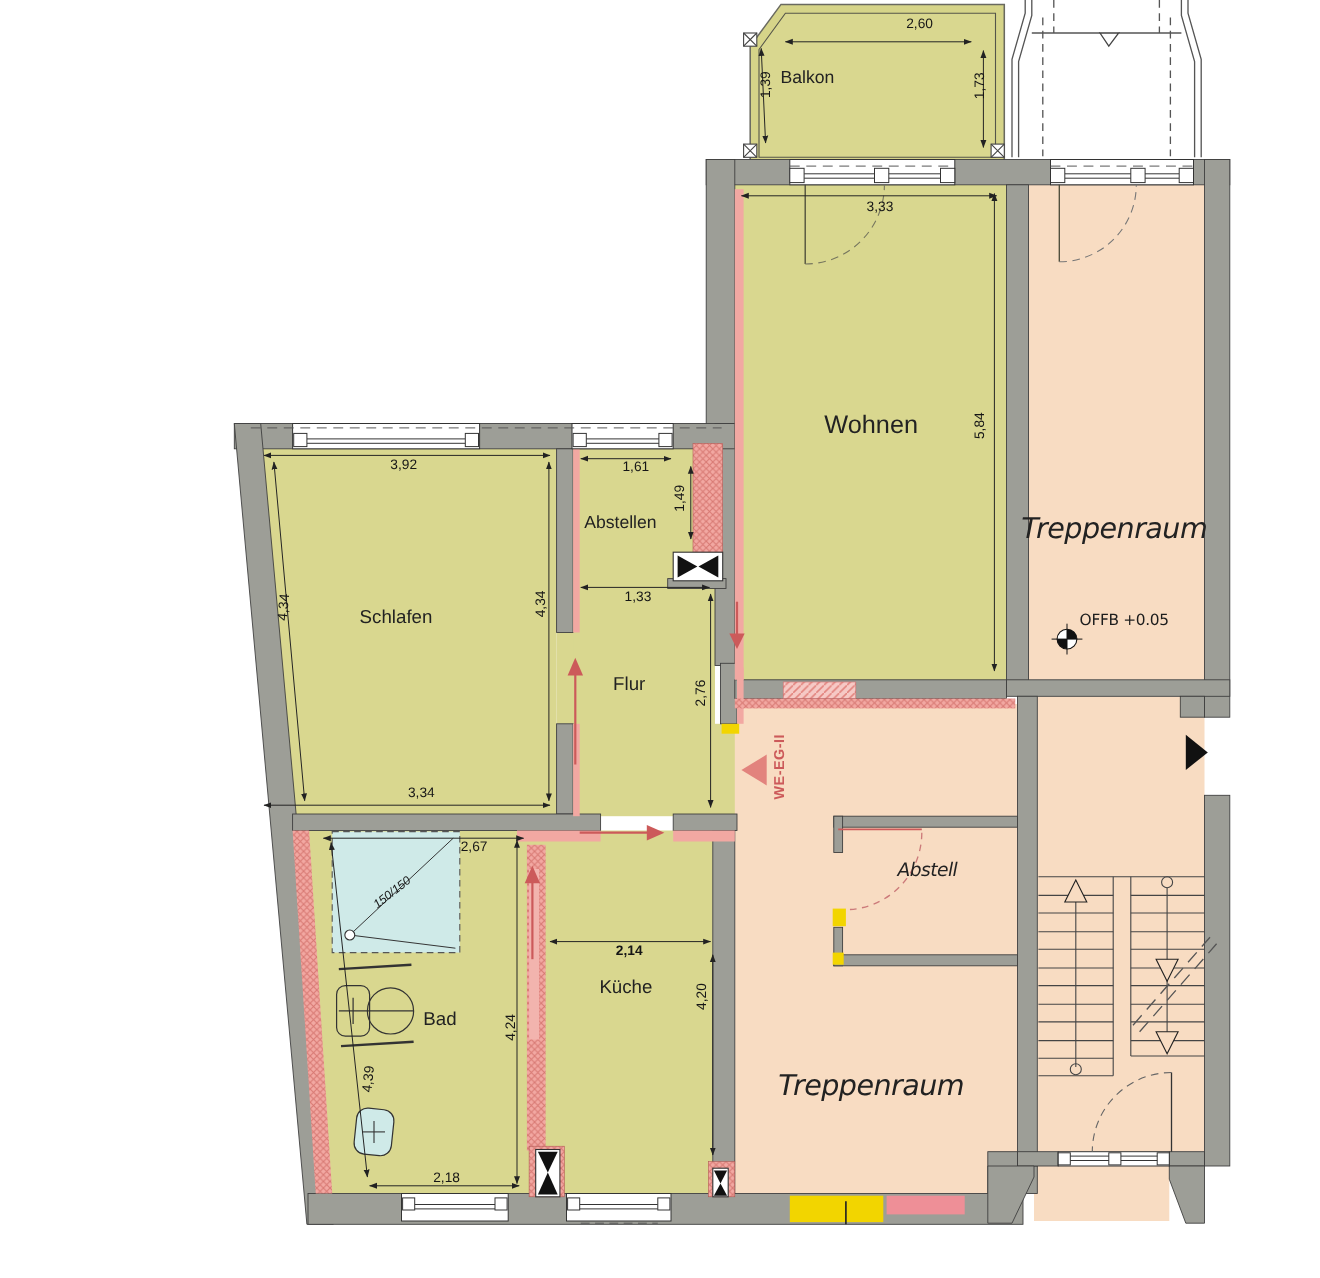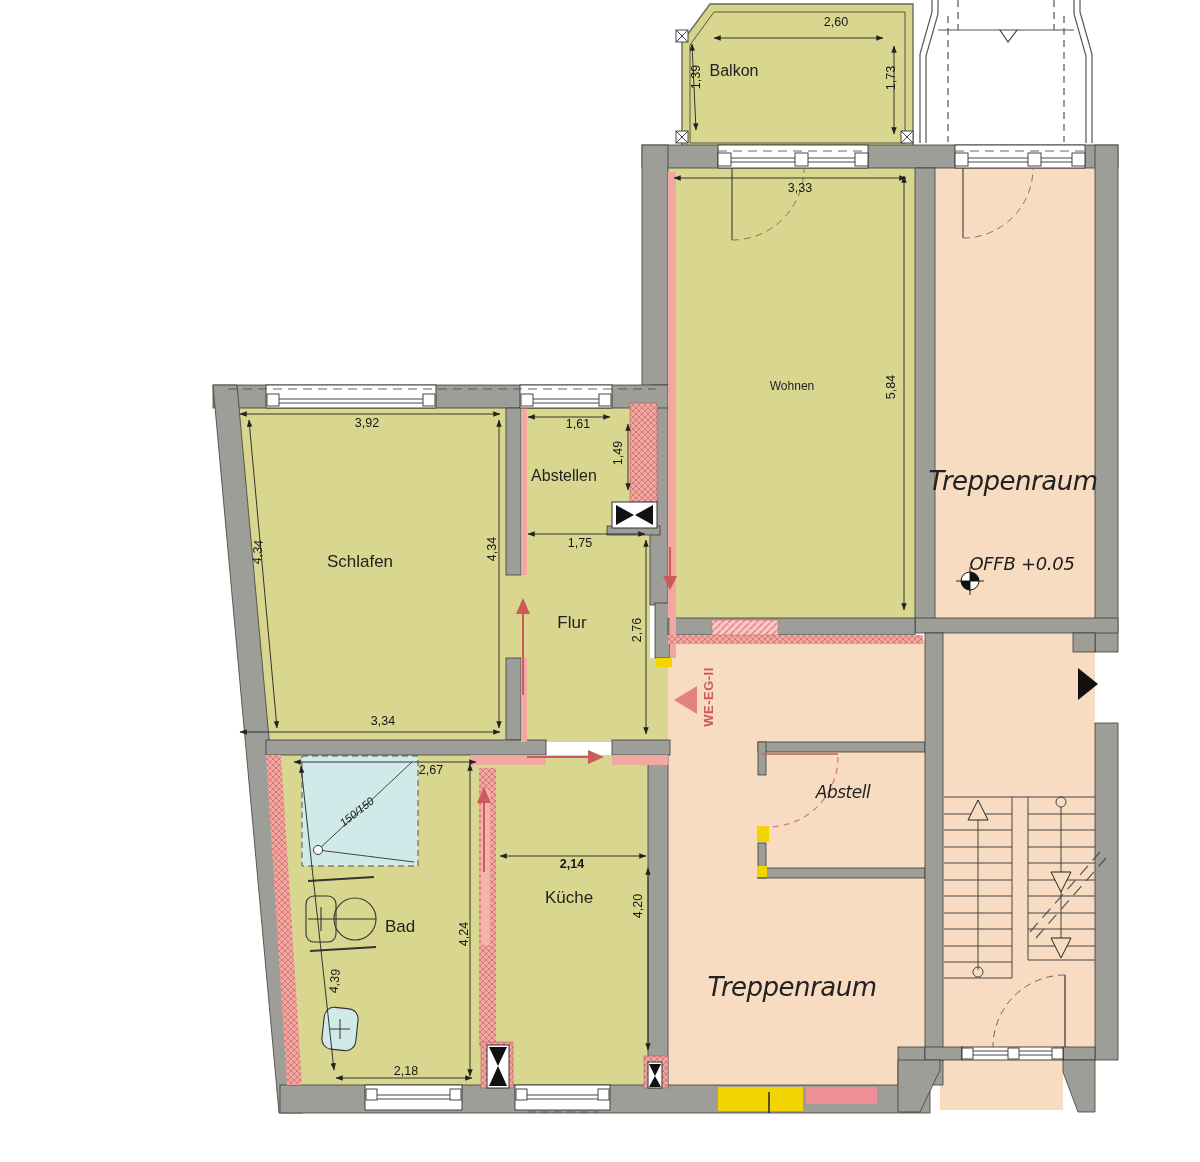--- a/index.html
+++ b/index.html
@@ -2,25 +2,25 @@
 <html><head>
 <meta charset="utf-8">
 <style>
   html,body{margin:0;padding:0;background:#fff;}
   .plan{position:relative;width:1200px;height:1162px;background:#ffffff;overflow:hidden;
         font-family:"Liberation Sans",sans-serif;}
   .plan svg{position:absolute;left:0;top:0;}
   .lbl{position:absolute;transform:translate(-50%,-50%);font-size:13px;color:#1d1d1d;
        white-space:nowrap;line-height:1;}
   .room{font-size:17px;color:#222;}
-  .room-lg{font-size:12px;}
+  .room-lg{font-size:23px;}
   .room-sm{font-size:15px;}
   .draft{font-style:italic;font-size:26px;letter-spacing:-0.5px;color:#222;
          font-family:"DejaVu Sans",sans-serif;}
-  .draft-sm{font-style:italic;font-size:18px;letter-spacing:-0.3px;
+  .draft-sm{font-size:14px;letter-spacing:-0.3px;
          font-family:"DejaVu Sans",sans-serif;}
   .dim{font-size:12.5px;color:#161616;}
   .r90{transform:translate(-50%,-50%) rotate(-90deg);}
   .red-lbl{color:#cc5a5a;font-weight:bold;font-size:13px;letter-spacing:0.5px;}
 </style>
 </head>
 <body>
 
 <div class="plan">
 
@@ -328,21 +328,21 @@
   <div class="lbl dim" style="left:367px;top:423px;">3,92</div>
   <div class="lbl dim" style="left:258px;top:552px;transform:translate(-50%,-50%) rotate(-85deg);">4,34</div>
   <div class="lbl dim r90" style="left:492px;top:549px;">4,34</div>
   <div class="lbl dim" style="left:383px;top:721px;">3,34</div>
 
   <div class="lbl room room-sm" style="left:564px;top:476px;font-size:16px;">Abstellen</div>
   <div class="lbl dim" style="left:578px;top:424px;">1,61</div>
   <div class="lbl dim r90" style="left:618px;top:453px;">1,49</div>
 
   <div class="lbl room" style="left:572px;top:622px;">Flur</div>
-  <div class="lbl dim" style="left:580px;top:543px;">1,75</div>
+  <div class="lbl dim" style="left:580px;top:543px;">1,33</div>
   <div class="lbl dim r90" style="left:637px;top:630px;">2,76</div>
 
   <div class="lbl red-lbl r90" style="left:708px;top:697px;">WE-EG-II</div>
 
   <div class="lbl draft" style="left:843px;top:792px;font-size:17px;">Abstell</div>
   <div class="lbl draft" style="left:792px;top:987px;">Treppenraum</div>
 
   <div class="lbl room" style="left:569px;top:897px;">Küche</div>
   <div class="lbl dim" style="left:572px;top:864px;font-weight:bold;">2,14</div>
   <div class="lbl dim r90" style="left:638px;top:906px;">4,20</div>

